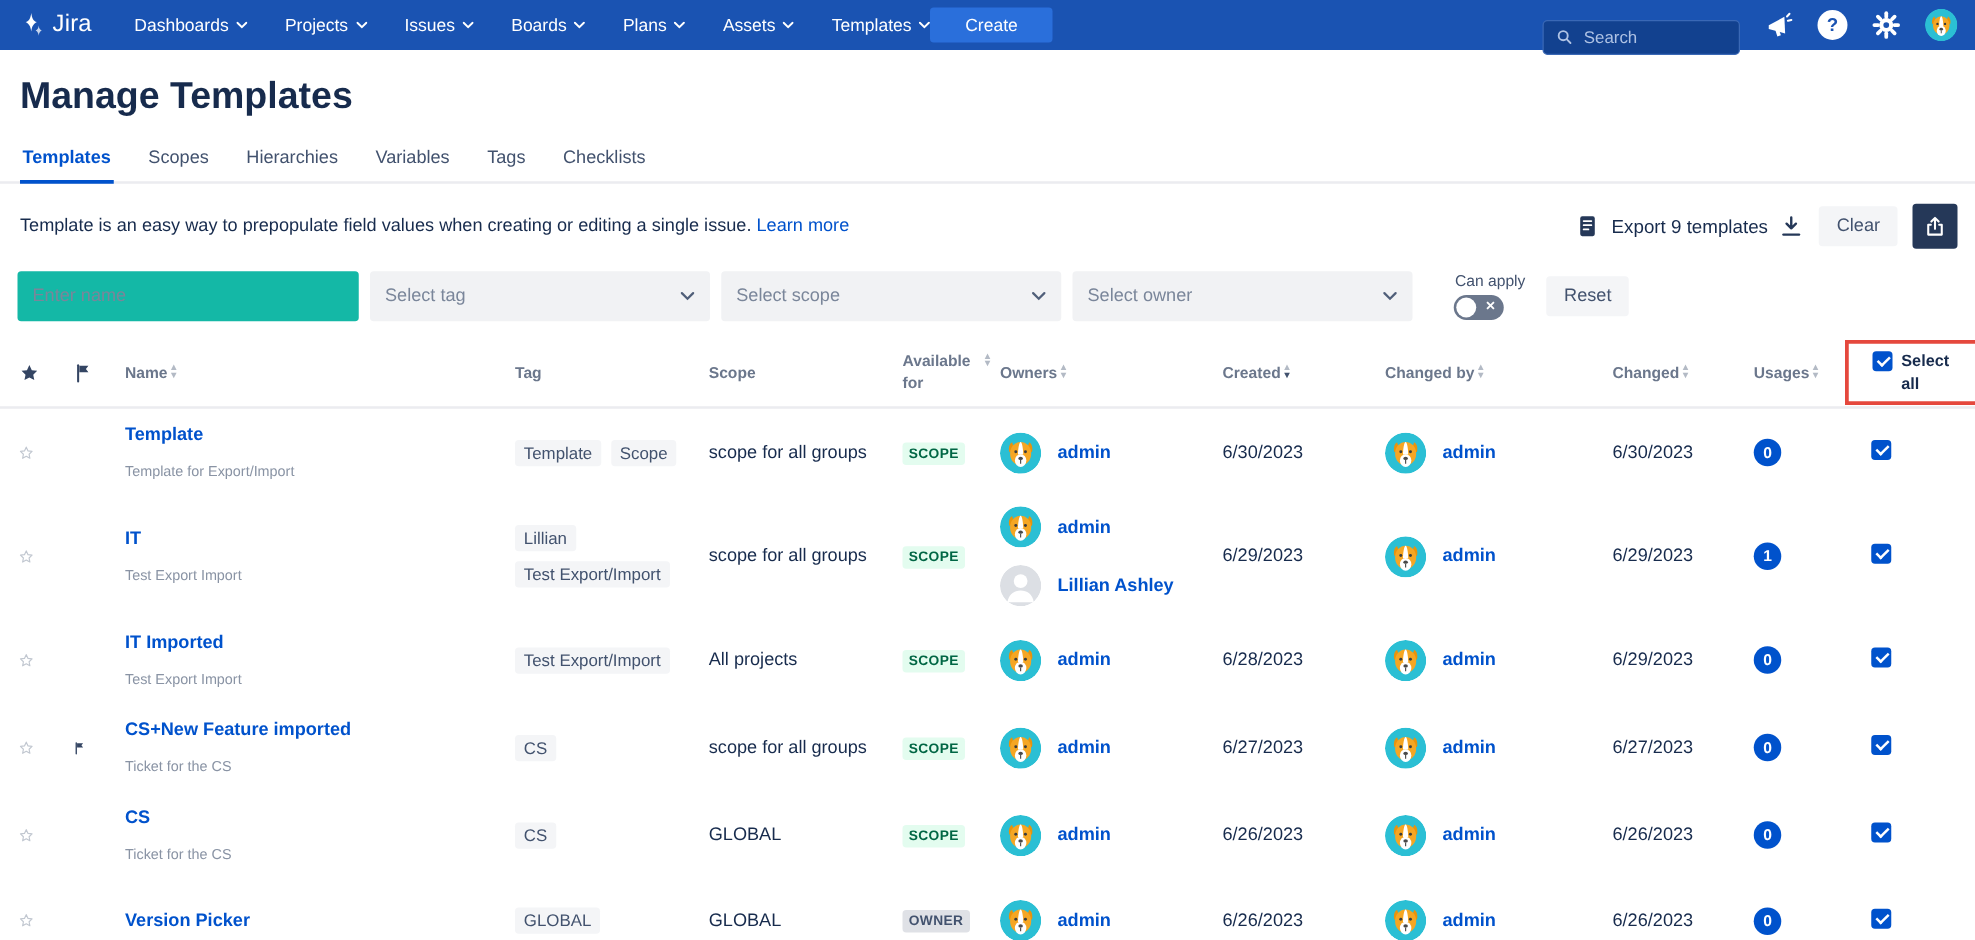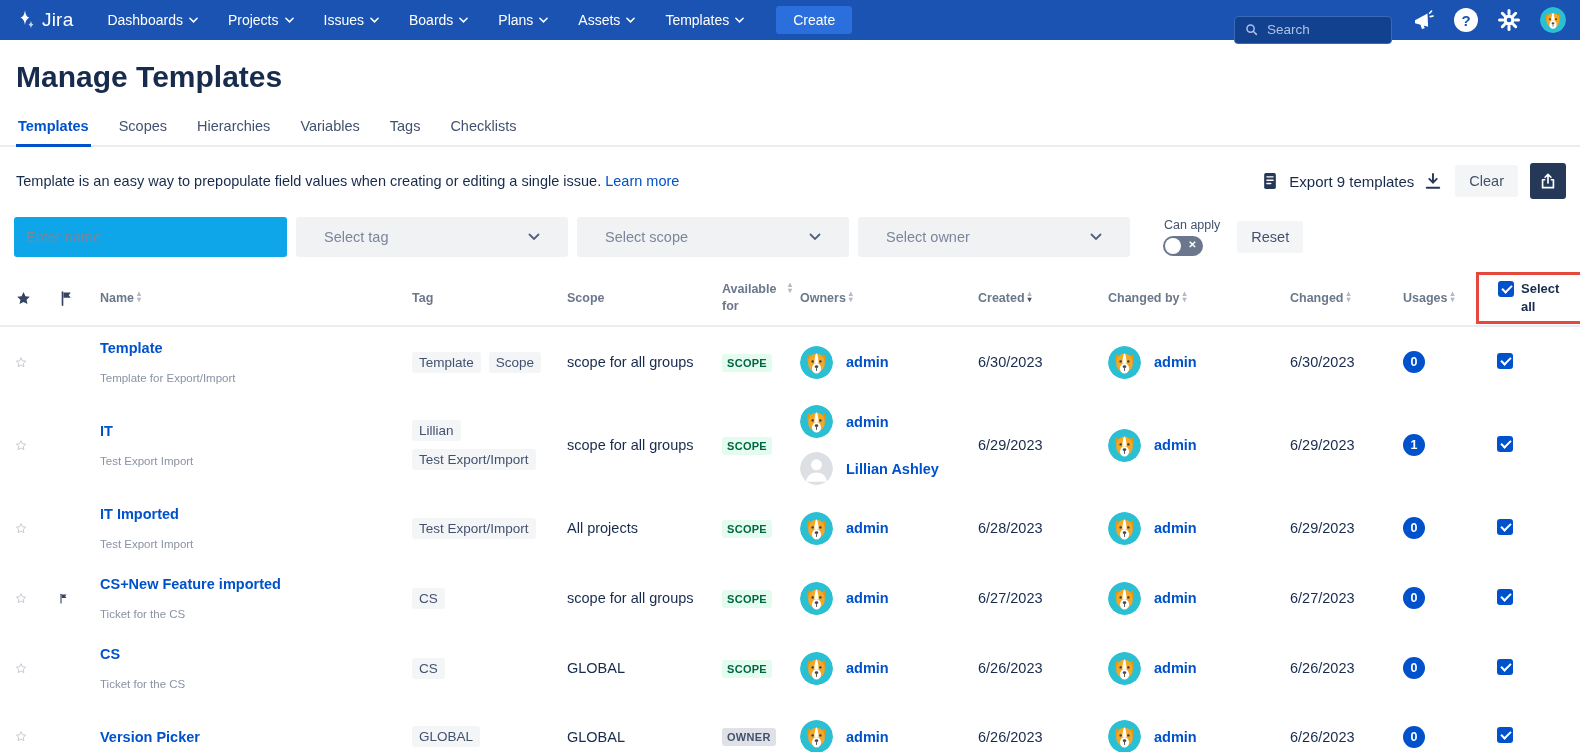--- a/index.html
+++ b/index.html
@@ -7,22 +7,22 @@
     font-family:"Liberation Sans", sans-serif; color:#172B4D; }
 
   
   .topnav { height:40px; background:#1A53B2; display:flex; align-items:center; padding:0 14px; }
   .logo { display:flex; align-items:center; gap:6px; margin-right:34px; cursor:pointer; }
   .logo svg { width:22px; height:22px; }
   .logo-text { color:#fff; font-size:19px; font-weight:500; letter-spacing:.2px; }
   .nav-items { display:flex; align-items:center; gap:30px; }
   .nav-item { display:flex; align-items:center; gap:6px; color:#fff; font-size:14px;
     cursor:pointer; text-decoration:none; white-space:nowrap; }
-  .create-btn { margin-left:32px; background:#2A6FDB; color:#fff; border:none; border-radius:3px;
-    font-size:14px; font-family:inherit; padding:6px 17px; cursor:pointer; font-weight:500; }
+  .create-btn { background:#2A6FDB; color:#fff; border:none; border-radius:3px;
+    font-size:14px; font-family:inherit; padding:6px 28px; cursor:pointer; font-weight:500; }
   .nav-right { margin-left:auto; display:flex; align-items:center; gap:18px; }
   .search-box { display:flex; align-items:center; gap:8px; background:#12418F;
     border:1px solid #3A68B5; border-radius:4px; width:158px; height:28px; padding:0 9px;margin-top:19px; }
   .search-box input { background:transparent; border:none; outline:none; color:#E8EEF9;
     font-size:13.5px; width:110px; font-family:inherit; }
   .search-box input::placeholder { color:#AEC2E4; }
   .nav-icon { width:26px; height:26px; display:flex; align-items:center; justify-content:center; cursor:pointer; }
   .help-circle { width:24px; height:24px; border-radius:50%; background:#fff; color:#1A53B2;
     font-weight:700; font-size:15px; display:flex; align-items:center; justify-content:center; cursor:pointer; }
   .nav-avatar { width:26px; height:26px; border-radius:50%; overflow:hidden; cursor:pointer; }
@@ -43,25 +43,25 @@
   .export-group { display:flex; align-items:center; gap:9px; cursor:pointer; }
   .export-group svg { display:block; }
   .export-label { font-size:15px; color:#172B4D; }
   .btn-subtle { background:#F4F5F7; border:none; border-radius:3px; color:#42526E;
     font-size:14.5px; font-family:inherit; padding:8px 14px; cursor:pointer; }
   .btn-dark { background:#253858; border:none; border-radius:3px; width:36px; height:36px;
     display:flex; align-items:center; justify-content:center; cursor:pointer; }
 
   
   .filters { display:flex; align-items:center; gap:9px; padding:4px 14px 14px 14px; }
-  .f-input { background:#0ea5e9; border:none; border-radius:3px; height:40px; width:273px;
+  .f-input { background:#14b8a6; border:none; border-radius:3px; height:40px; width:273px;
     font-size:14.5px; color:#172B4D; padding:0 12px; font-family:inherit; outline:none; }
   .f-input::placeholder { color:#7A869A; }
   .f-select { background:#F1F2F4; border-radius:3px; height:40px; width:272px; display:flex;
-    align-items:center; justify-content:space-between; padding:0 28px; cursor:pointer; }
+    align-items:center; justify-content:space-between; padding:0 12px; cursor:pointer; }
   .f-select .sel-text { font-size:14.5px; color:#7A869A; }
   .f-select.has-value .sel-text { color:#42526E; }
   .can-apply { display:flex; flex-direction:column; align-items:center; gap:4px; margin:0 8px 0 6px; }
   .can-apply-label { font-size:12.5px; color:#42526E; white-space:nowrap;margin-left:19px; }
   .toggle { width:40px; height:20px; background:#6B778C; border-radius:10px; position:relative; cursor:pointer; }
   .toggle .knob { position:absolute; left:2px; top:2px; width:16px; height:16px; border-radius:50%; background:#fff; }
   .toggle .offmark { position:absolute; right:6px; top:3px; color:#fff; font-size:10px; font-weight:700; }
 
   
   .grid { display:grid; grid-template-columns:44px 42px 312px 155px 155px 78px 178px 130px 182px 113px 77px 92px;

